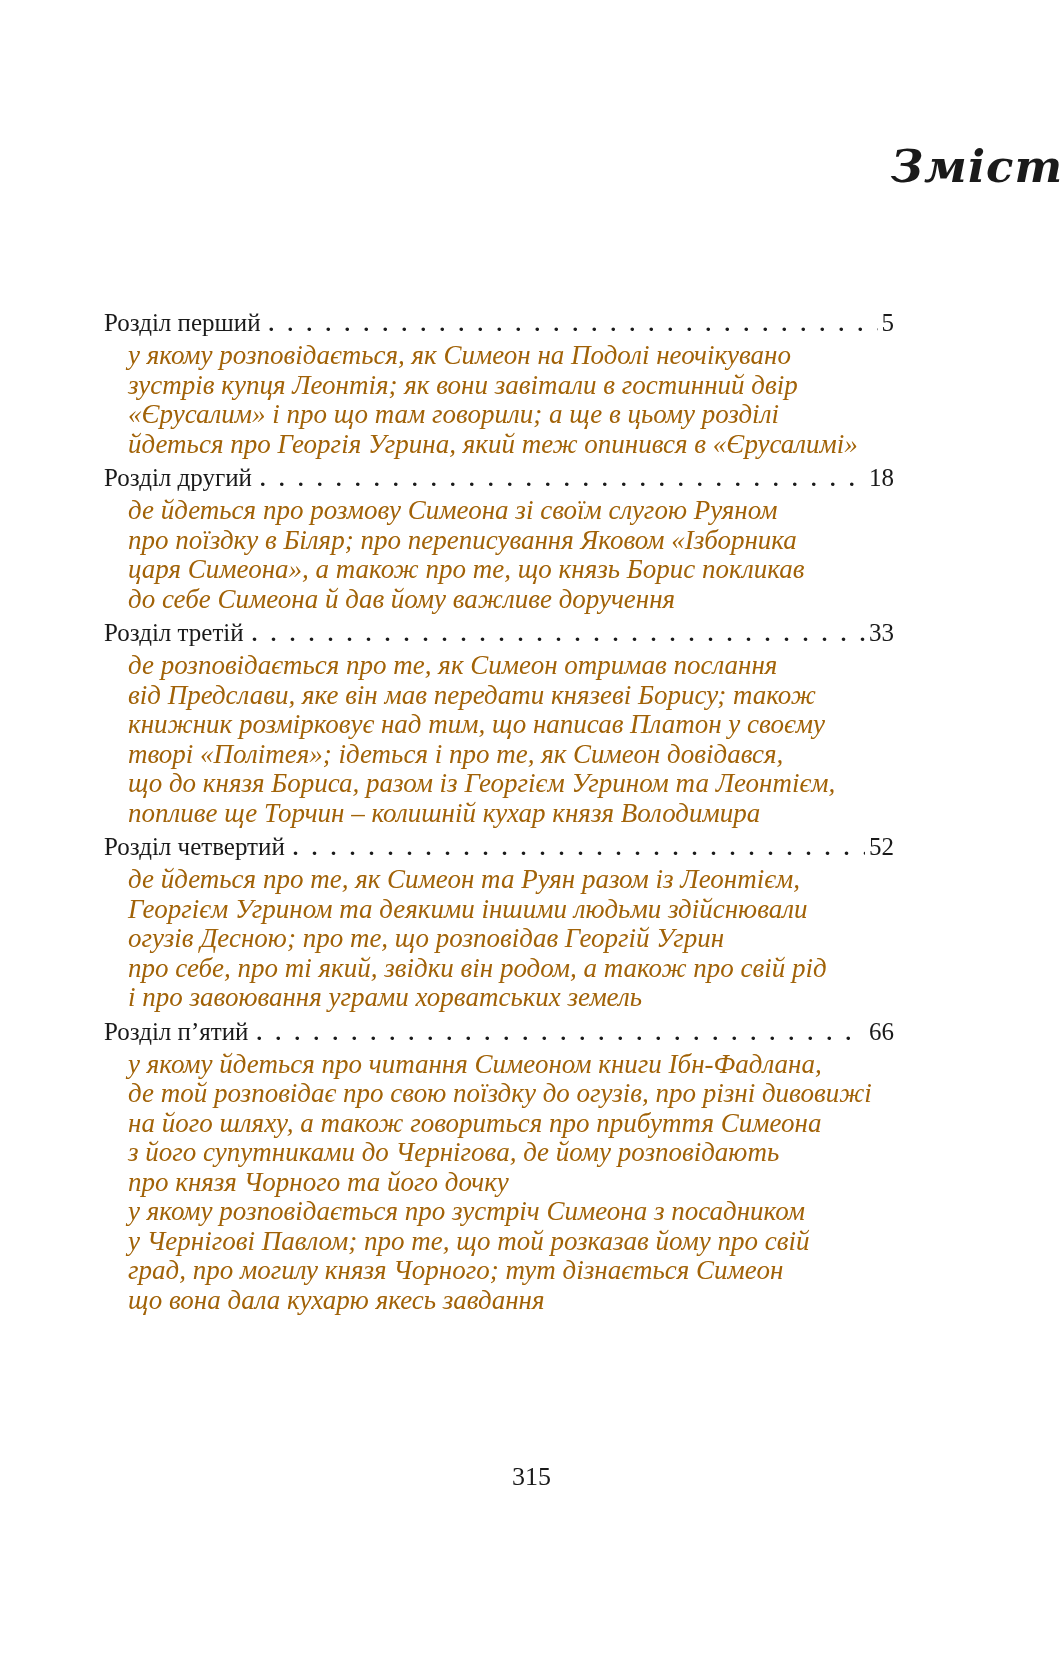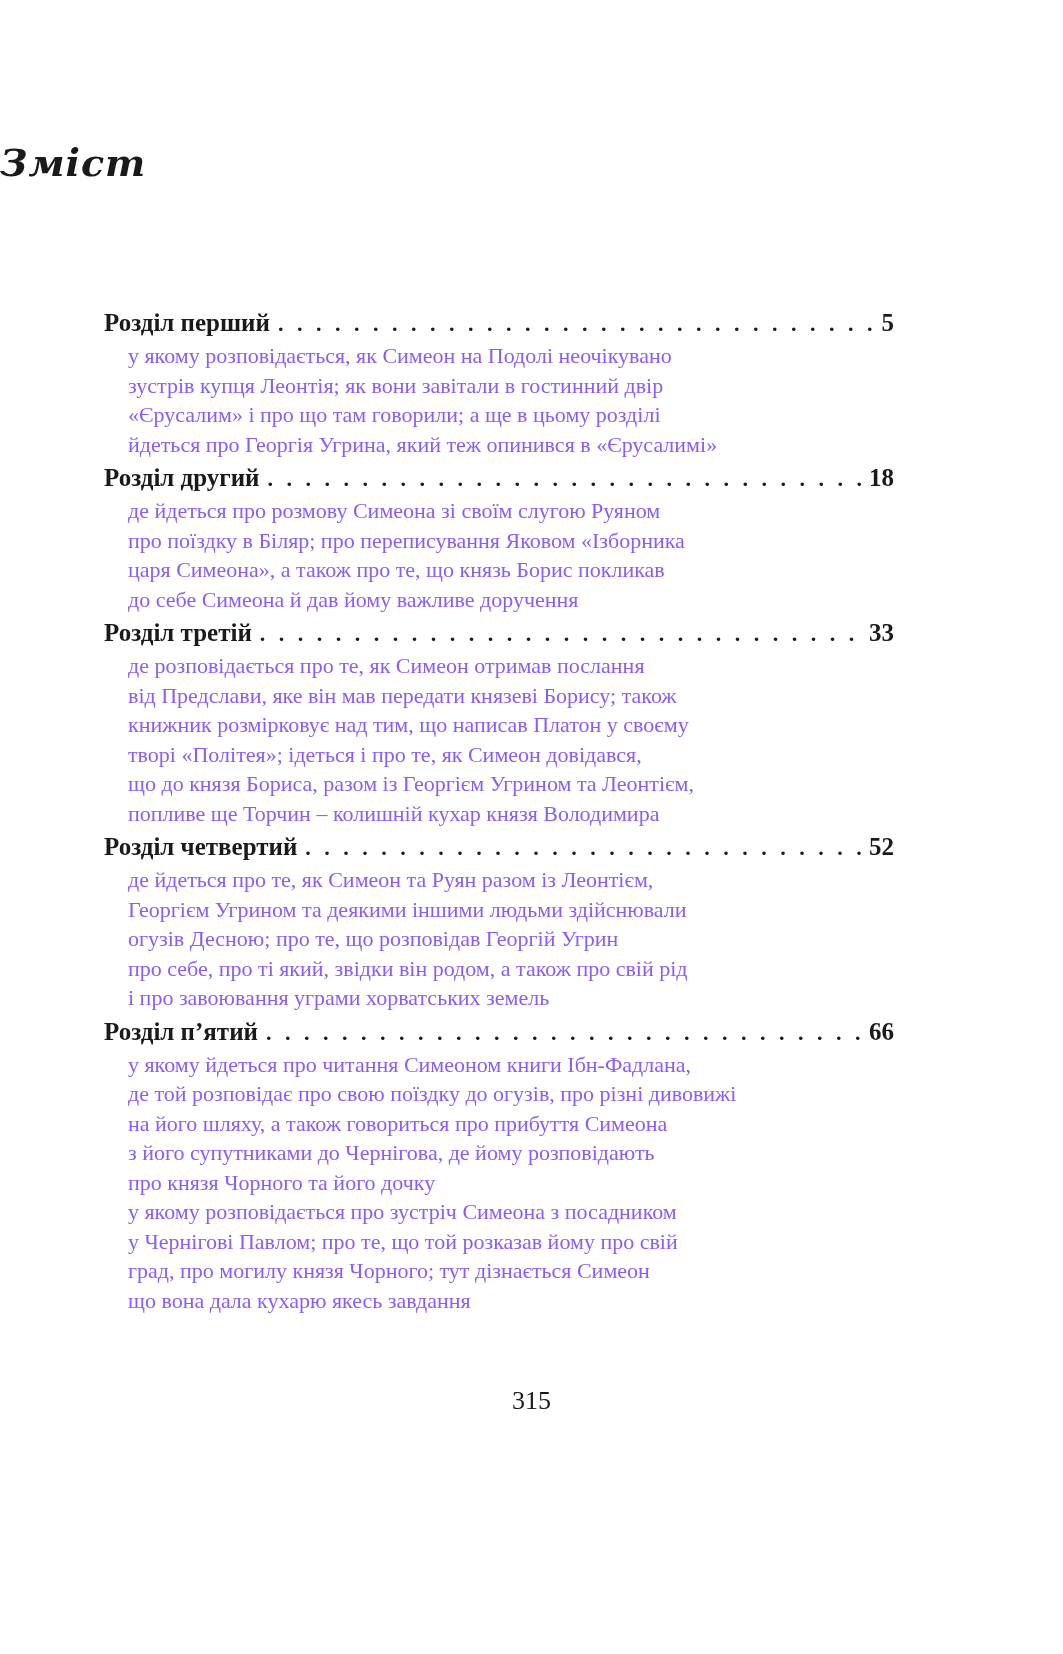--- a/index.html
+++ b/index.html
@@ -3,46 +3,46 @@
   <meta charset="utf-8">
   <style>
     html, body { margin: 0; padding: 0; background: #ffffff; }
     body {
       width: 1063px; height: 1654px; position: relative; overflow: hidden;
       color: #1a1a1a;
       font-family: "DejaVu Serif", serif;
     }
     .title {
       position: absolute; left: 0; width: 1063px; top: 140px;
-      text-align: left; font-size: 38px; font-weight: bold; font-style: italic;
+      text-align: right; font-size: 45px; font-weight: bold; font-style: italic;
       letter-spacing: 1px;
     }
     .toc { position: absolute; left: 104px; top: 304px; width: 790px; }
     .entry { margin: 0; }
     .entry-head {
-      display: flex; align-items: baseline; font-size: 25px; font-weight: bold;
+      display: flex; align-items: baseline; font-size: 25px; font-weight: normal;
       height: 37px; line-height: 37px;
       font-family: "Liberation Serif", serif;
     }
     .entry-head .label { white-space: nowrap; padding-right: 8px; }
     .entry-head .leader {
       flex: 1; overflow: hidden; white-space: nowrap; font-weight: bold;
       letter-spacing: 4px; font-size: 22px;
     }
     .entry-head .leader::before {
       content: ". . . . . . . . . . . . . . . . . . . . . . . . . . . . . . . . . . . . . . . . . . . . . . . . . . . . . . . . . . . . . . . . . . . . . . . . . . . . . . . .";
     }
     .entry-head .page { white-space: nowrap; padding-left: 4px; }
     .desc {
-      margin: 0 0 0 24px; font-size: 22px; line-height: 29.5px;
-      font-family: "Liberation Serif", serif; color: #8b5cf6;
+      margin: 0 0 0 24px; font-style: italic; font-size: 27px; line-height: 29.5px;
+      font-family: "Liberation Serif", serif; color: #a16207;
     }
     .desc .line { display: block; white-space: nowrap; }
     .folio {
-      position: absolute; left: 0; width: 1063px; top: 1386px; text-align: center;
+      position: absolute; left: 0; width: 1063px; top: 1462px; text-align: center;
       font-size: 26px; font-family: "Liberation Serif", serif;
     }
   </style>
 </head>
 <body>
 
 <div class="title">Зміст</div>
 
 <div class="toc">
 

